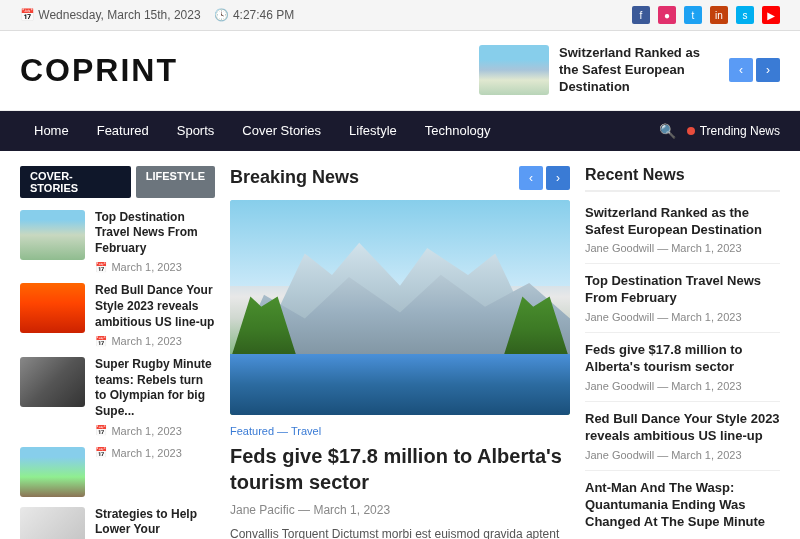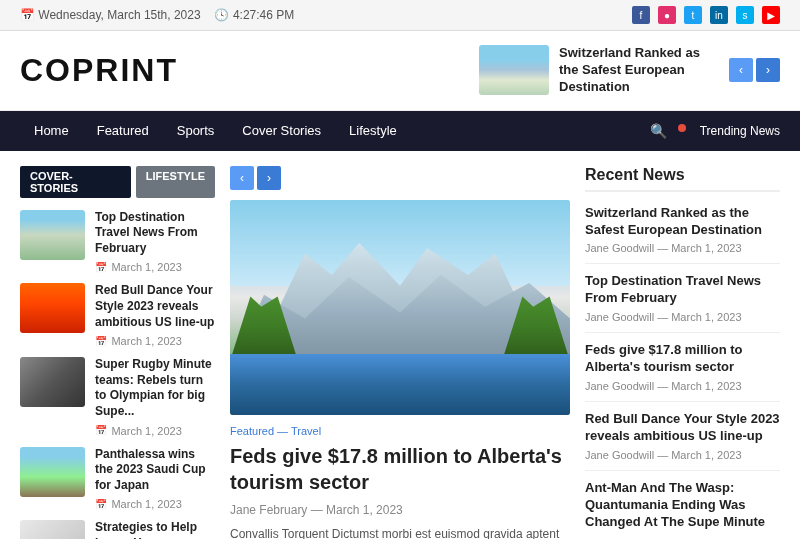--- a/index.html
+++ b/index.html
@@ -6,21 +6,21 @@
     body { font-family: Arial, sans-serif; font-size: 13px; background: #fff; color: #222; width: 800px; overflow-x: hidden; }
     
     
     .top-bar { background: #f5f5f5; border-bottom: 1px solid #ddd; padding: 6px 20px; display: flex; align-items: center; justify-content: space-between; font-size: 12px; color: #555; }
     .top-bar-left { display: flex; align-items: flex-end; gap: 14px; }
     .top-bar-right { display: flex; gap: 8px; align-items: center; }
     .social-icon { width: 18px; height: 18px; background: #555; border-radius: 2px; display: inline-flex; align-items: center; justify-content: center; color: #fff; font-size: 10px; cursor: pointer; }
     .social-icon.fb { background: #3b5998; }
     .social-icon.ig { background: #e1306c; }
     .social-icon.tw { background: #1da1f2; }
-    .social-icon.li { background: #0369a1; }
+    .social-icon.li { background: #c2410c; }
     .social-icon.sk { background: #00aff0; }
     .social-icon.yt { background: #ff0000; }
     
     
     .header { padding: 14px 20px; display: flex; align-items: center; justify-content: space-between; border-bottom: 1px solid #eee; }
     .logo { font-size: 32px; font-weight: 900; letter-spacing: 2px; color: #111; }
     .header-right { display: flex; align-items: center; gap: 10px; }
     .featured-article { display: flex; align-items: center; gap: 10px; }
     .featured-thumb { width: 70px; height: 50px; background: linear-gradient(135deg, #7ec8e3, #a8c5da, #6b8e9f); border-radius: 3px; overflow: hidden; position: relative; }
     .featured-thumb-img { width: 100%; height: 100%; background: linear-gradient(to bottom, #87ceeb 30%, #a8c5da 50%, #e0e8d0 70%, #b8d4b8 100%); }
@@ -28,21 +28,21 @@
     .nav-arrows { display: flex; gap: 3px; }
     .nav-arrow { width: 24px; height: 24px; background: #3a7bd5; color: #fff; border: none; cursor: pointer; display: flex; align-items: center; justify-content: center; font-size: 12px; border-radius: 2px; }
     .nav-arrow.prev { background: #5a9bf5; }
     
     
     .navbar { background: #1a1a2e; padding: 0 20px; display: flex; align-items: center; justify-content: space-between; height: 40px; }
     .nav-links { display: flex; gap: 0; }
     .nav-link { color: #fff; text-decoration: none; padding: 0 14px; height: 40px; display: flex; align-items: center; font-size: 13px; cursor: pointer; }
     .navbar-right { display: flex; align-items: center; gap: 10px; }
     .search-icon-nav { color: #fff; cursor: pointer; font-size: 14px; }
-    .trending-badge { display: flex; gap: 14px; color: #fff; font-size: 12px; cursor: pointer; }
+    .trending-badge { display: flex; align-items: center; gap: 5px; color: #fff; font-size: 12px; cursor: pointer; }
     .trending-dot { width: 8px; height: 8px; background: #e74c3c; border-radius: 50%; }
     
     
     .main-content { padding: 15px 20px; display: flex; gap: 15px; }
     
     
     .sidebar-left { width: 195px; flex-shrink: 0; }
     .sidebar-tabs { display: flex; gap: 5px; margin-bottom: 12px; }
     .sidebar-tab { padding: 4px 10px; font-size: 11px; font-weight: bold; cursor: pointer; border-radius: 2px; }
     .sidebar-tab.active-coverstories { background: #0f172a; color: #fff; }
@@ -129,20 +129,21 @@
   </div>
 </div>
 
 <nav class="navbar">
   <div class="nav-links">
     <a class="nav-link">Home</a>
     <a class="nav-link">Featured</a>
     <a class="nav-link">Sports</a>
     <a class="nav-link">Cover Stories</a>
     <a class="nav-link">Lifestyle</a>
+    <a class="nav-link">Technology</a>
   </div>
   <div class="navbar-right">
     <span class="search-icon-nav">🔍</span>
     <div class="trending-badge">
       <span class="trending-dot"></span>
       <span>Trending News</span>
     </div>
   </div>
 </nav>
 
@@ -180,39 +181,39 @@
       <div class="sidebar-item-title">Super Rugby Minute teams: Rebels turn to Olympian for big Supe...</div>
       <div class="sidebar-item-date">
         <span class="cal-icon">📅</span>
         <span>March 1, 2023</span>
       </div>
     </div>
   </div>
         <div class="sidebar-item">
     <div class="sidebar-thumb thumb-horse"></div>
     <div class="sidebar-item-text">
-      <div class="sidebar-item-title">Panthalessa wins the 2023 Saudi Cup for Japan</div>
       <div class="sidebar-item-date">
         <span class="cal-icon">📅</span>
         <span>March 1, 2023</span>
       </div>
     </div>
   </div>
         <div class="sidebar-item">
     <div class="sidebar-thumb thumb-health"></div>
     <div class="sidebar-item-text">
       <div class="sidebar-item-title">Strategies to Help Lower Your Cholesterol and Blood Pressure</div>
 
     </div>
   </div>
       </div>
   </div>
 
   <div class="center-content">
     <div class="breaking-news-header">
+      <h2 class="breaking-news-title">Breaking News</h2>
       <div class="center-nav-arrows">
         <button class="center-nav-arrow prev">‹</button>
         <button class="center-nav-arrow">›</button>
       </div>
     </div>
     <div class="main-image">
       <div class="mountain-scene">
         <div class="sky"></div>
         <div class="mountain-back"></div>
         <div class="mountain-mid"></div>
@@ -221,21 +222,21 @@
         <div class="lake"></div>
       </div>
     </div>
     <div class="article-category">
       <span>Featured</span>
       <span> — </span>
       <span>Travel</span>
     </div>
     <div class="article-main-title">Feds give $17.8 million to Alberta's tourism sector</div>
     <div class="article-meta">
-      <span>Jane February</span>
+      <span>Jane Pacific</span>
       <span> — </span>
       <span>March 1, 2023</span>
     </div>
     <div class="article-excerpt">Convallis Torquent Dictumst morbi est euismod gravida aptent vestibulum mauris. Habitant dolor velit. Aenean maecenas dictum ad adipiscing sodales est hac dictum ut diam....</div>
   </div>
 
   <div class="sidebar-right">
     <div class="recent-news-title">Recent News</div>
     <div class="recent-items" id="recent-items">
     <div class="recent-item">

